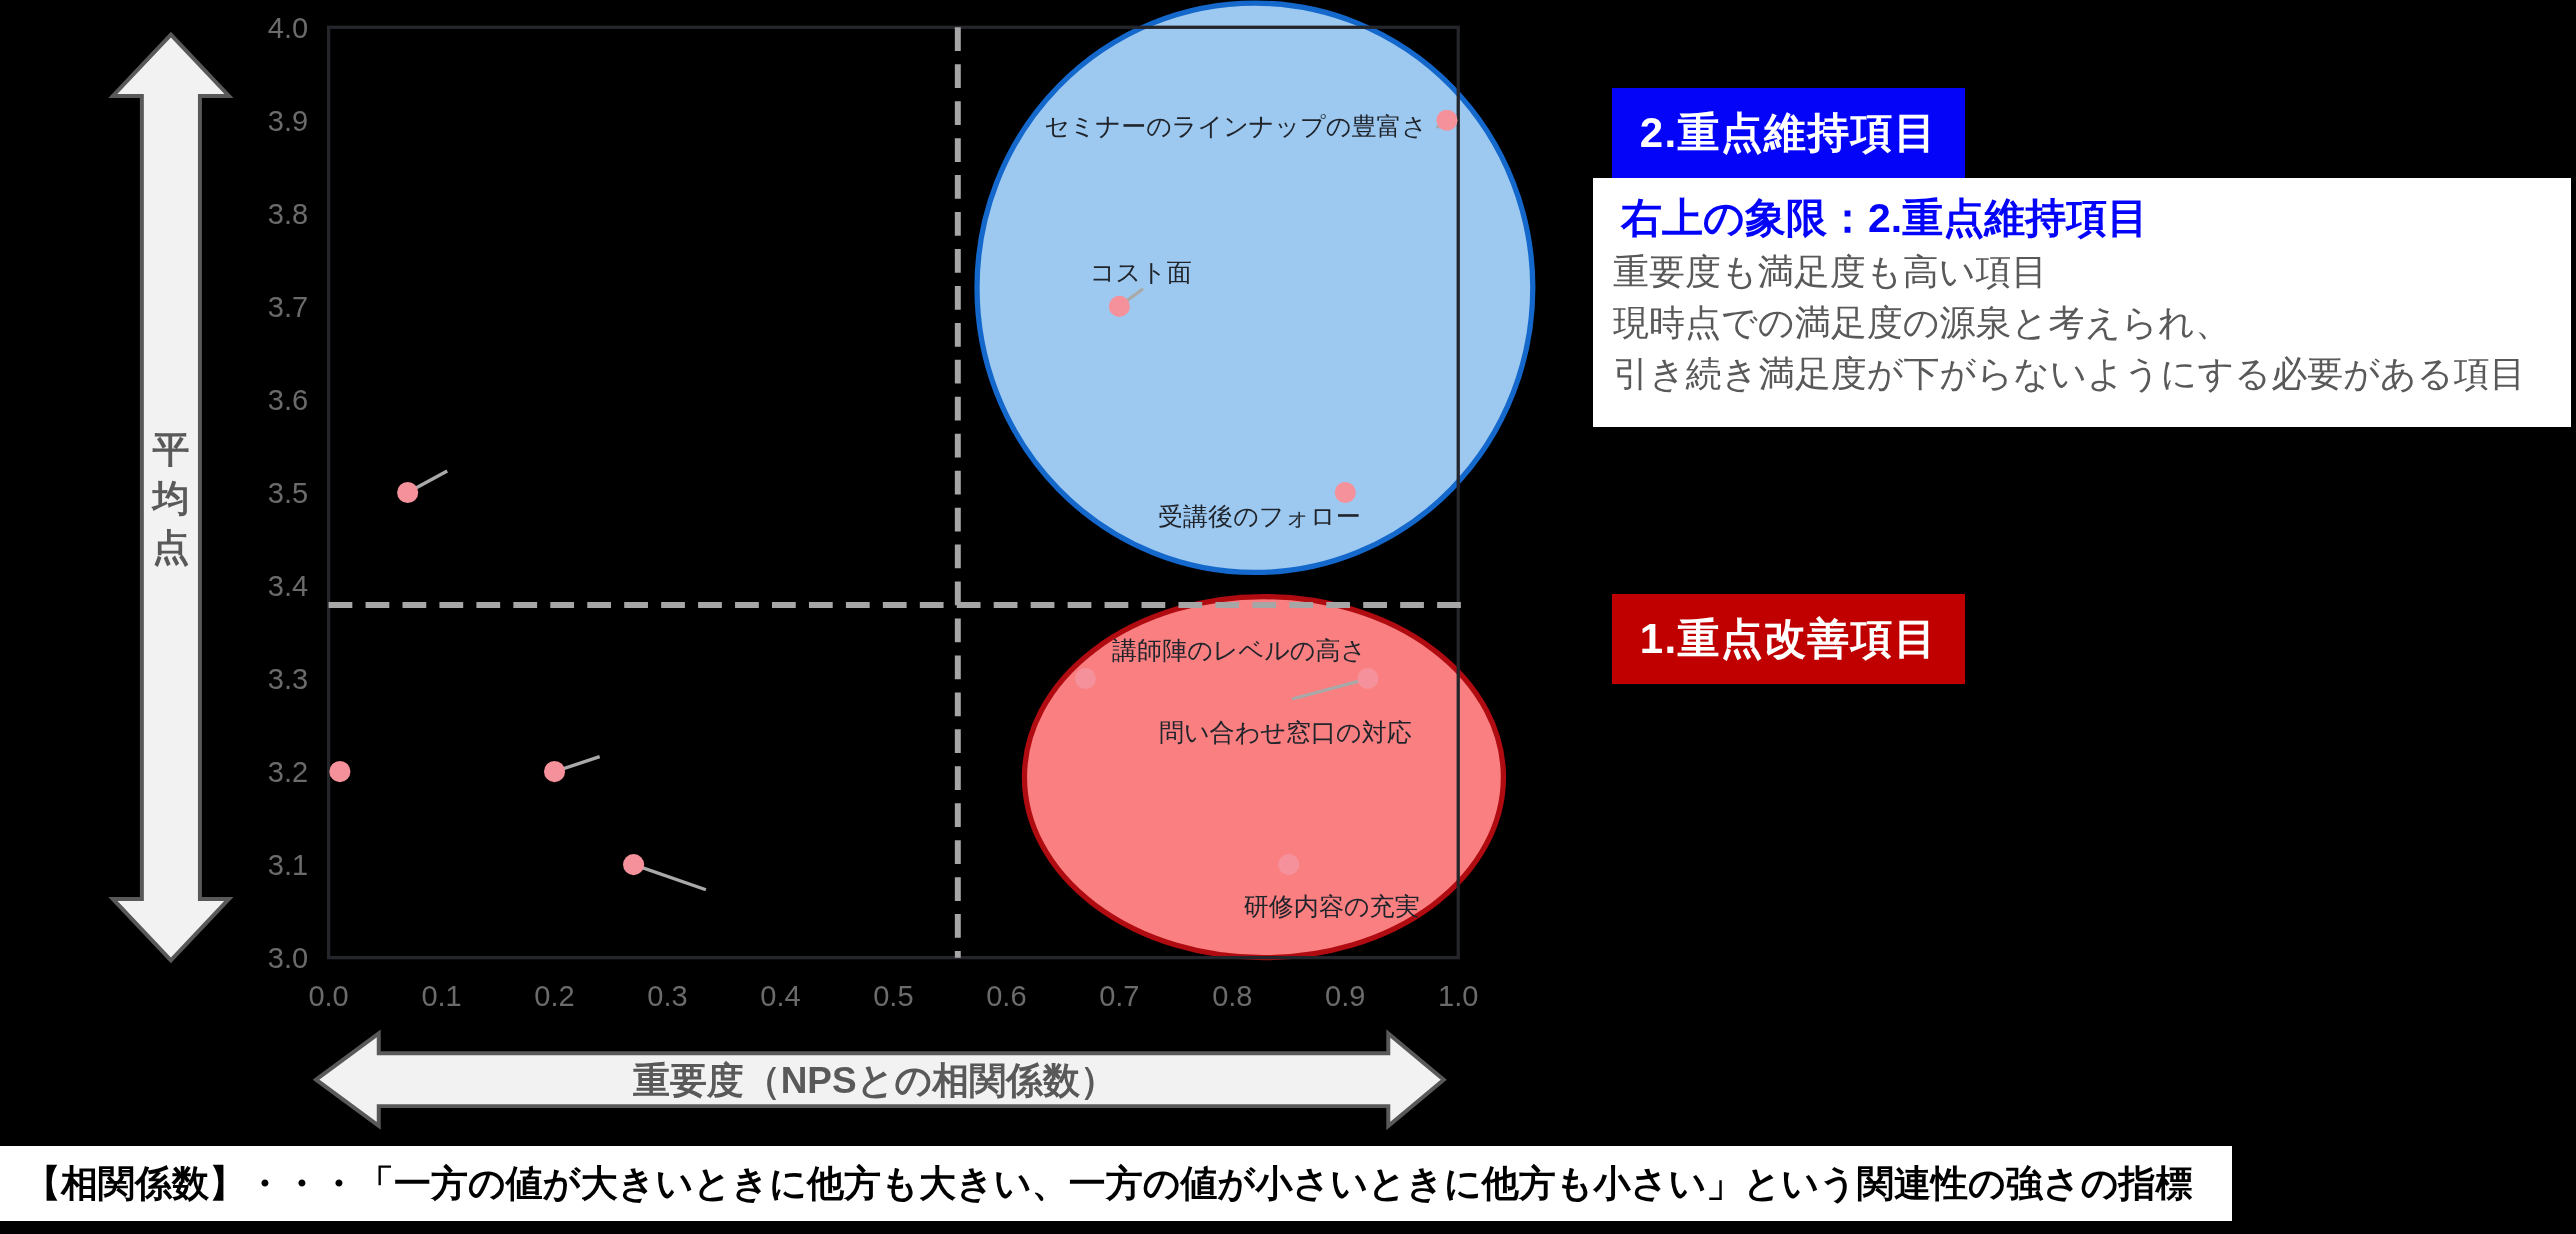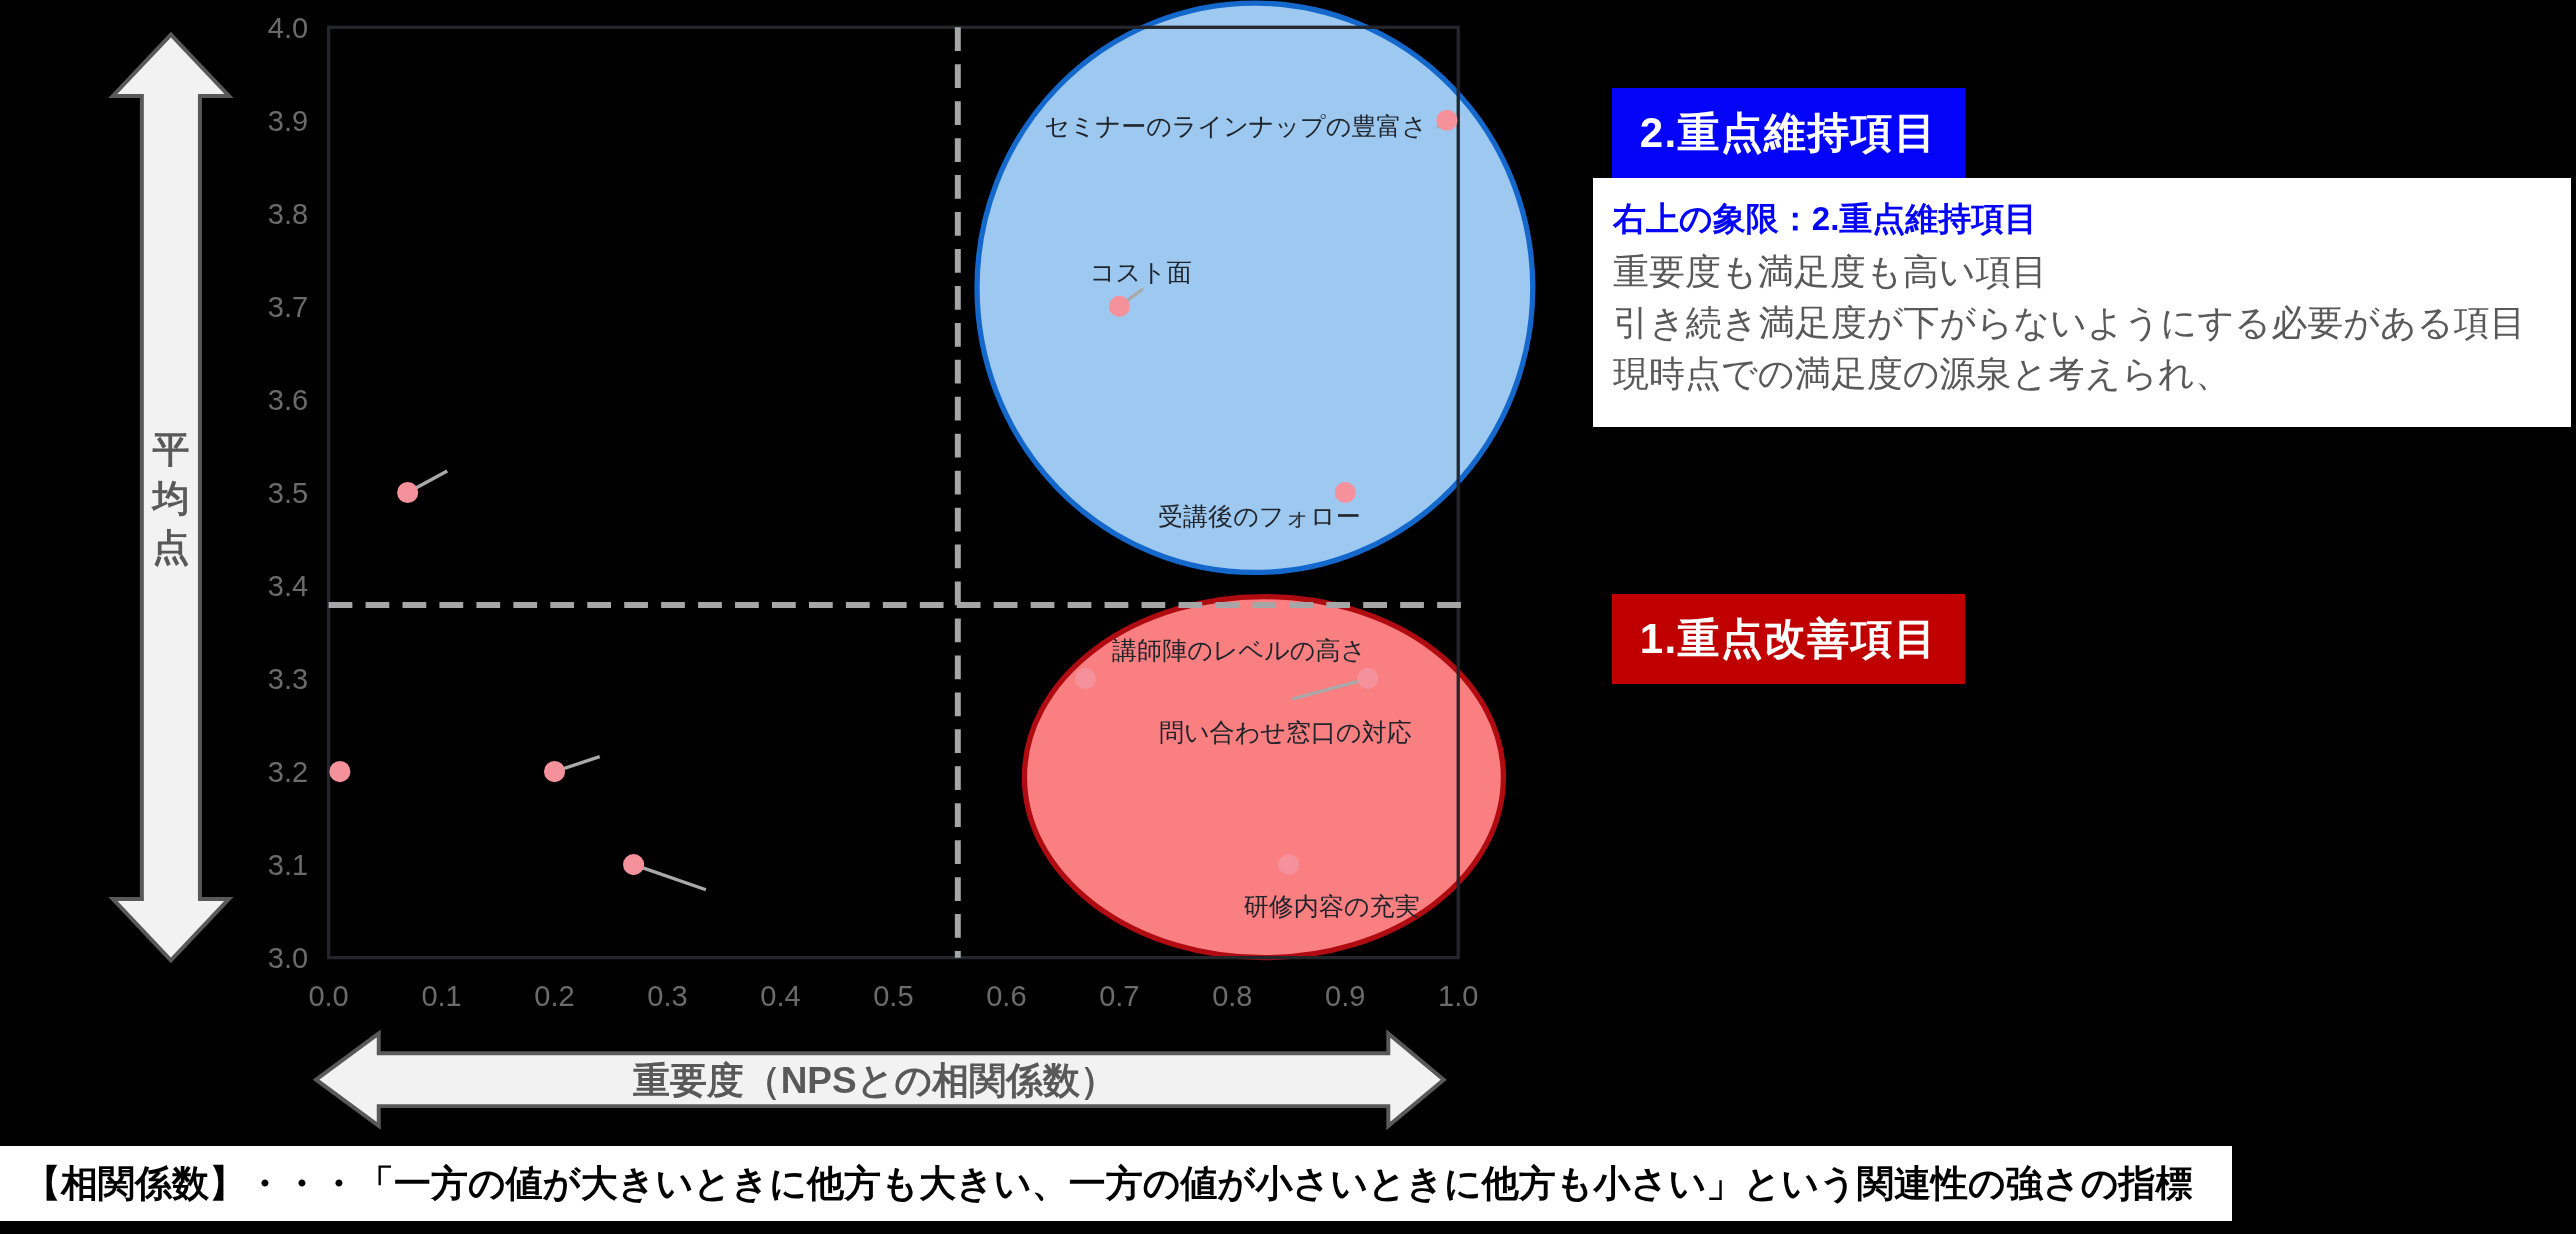--- a/index.html
+++ b/index.html
@@ -12,21 +12,21 @@
   .axis-label-text{fill:var(--arrow-stroke,#595959);font-size:56px;font-weight:bold;}
   .badge{
     position:absolute;width:353px;height:90px;display:flex;align-items:center;justify-content:center;
     color:#fff;font-size:42px;font-weight:bold;letter-spacing:1.3px;
   }
   .badge-blue{left:1612px;top:88px;background:var(--blue,#0404F8);}
   .badge-red{left:1612px;top:594px;background:var(--red,#C00000);}
   .panel{position:absolute;background:var(--panel-bg,#fff);box-sizing:border-box;}
   .panel-top{left:1593px;top:178px;width:978px;height:249px;padding:13px 20px;}
   .panel-bottom{left:1606px;top:697px;width:927px;height:397px;padding:12px 22.4px;}
-  .panel-heading{font-size:33px;font-weight:bold;line-height:55px;white-space:nowrap;}
+  .panel-heading{font-size:41px;font-weight:bold;line-height:55px;white-space:nowrap;margin-left:8px;}
   .panel-heading.blue{color:var(--blue,#0404F8);}
   .panel-heading.red{color:var(--red,#C00000);}
   .panel-line{font-size:36px;font-weight:500;color:var(--gray,#595959);line-height:51px;white-space:pre;}
   .caption-bar{
     position:absolute;left:0;top:1146px;width:2232px;height:75px;background:var(--panel-bg,#fff);
     color:var(--caption,#000);font-size:37px;font-weight:bold;display:flex;align-items:center;
     padding-left:24px;box-sizing:border-box;white-space:nowrap;text-align:center;
   }
 </style>
 </head>
@@ -108,22 +108,22 @@
 
     <polygon class="axis-arrow" points="479,1636 574,1566 574,1596 2104,1596 2104,1566 2188,1636 2104,1706 2104,1676 574,1676 574,1706"></polygon>
     <text class="axis-label-text" x="1326" y="1656" text-anchor="middle">重要度（NPSとの相関係数）</text>
   </svg>
 
   <div class="badge badge-blue">2.重点維持項目</div>
 
   <div class="panel panel-top">
     <div class="panel-heading blue">右上の象限：2.重点維持項目</div>
     <div class="panel-line">重要度も満足度も高い項目</div>
+    <div class="panel-line">現時点での満足度の源泉と考えられ、</div>
     <div class="panel-line">引き続き満足度が下がらないようにする必要がある項目</div>
-    <div class="panel-line">現時点での満足度の源泉と考えられ、</div>
   </div>
 
   <div class="badge badge-red">1.重点改善項目</div>
 
 
   <div class="caption-bar">【相関係数】・・・「一方の値が大きいときに他方も大きい、一方の値が小さいときに他方も小さい」という関連性の強さの指標</div>
 </div>
 
 
 </body></html>

